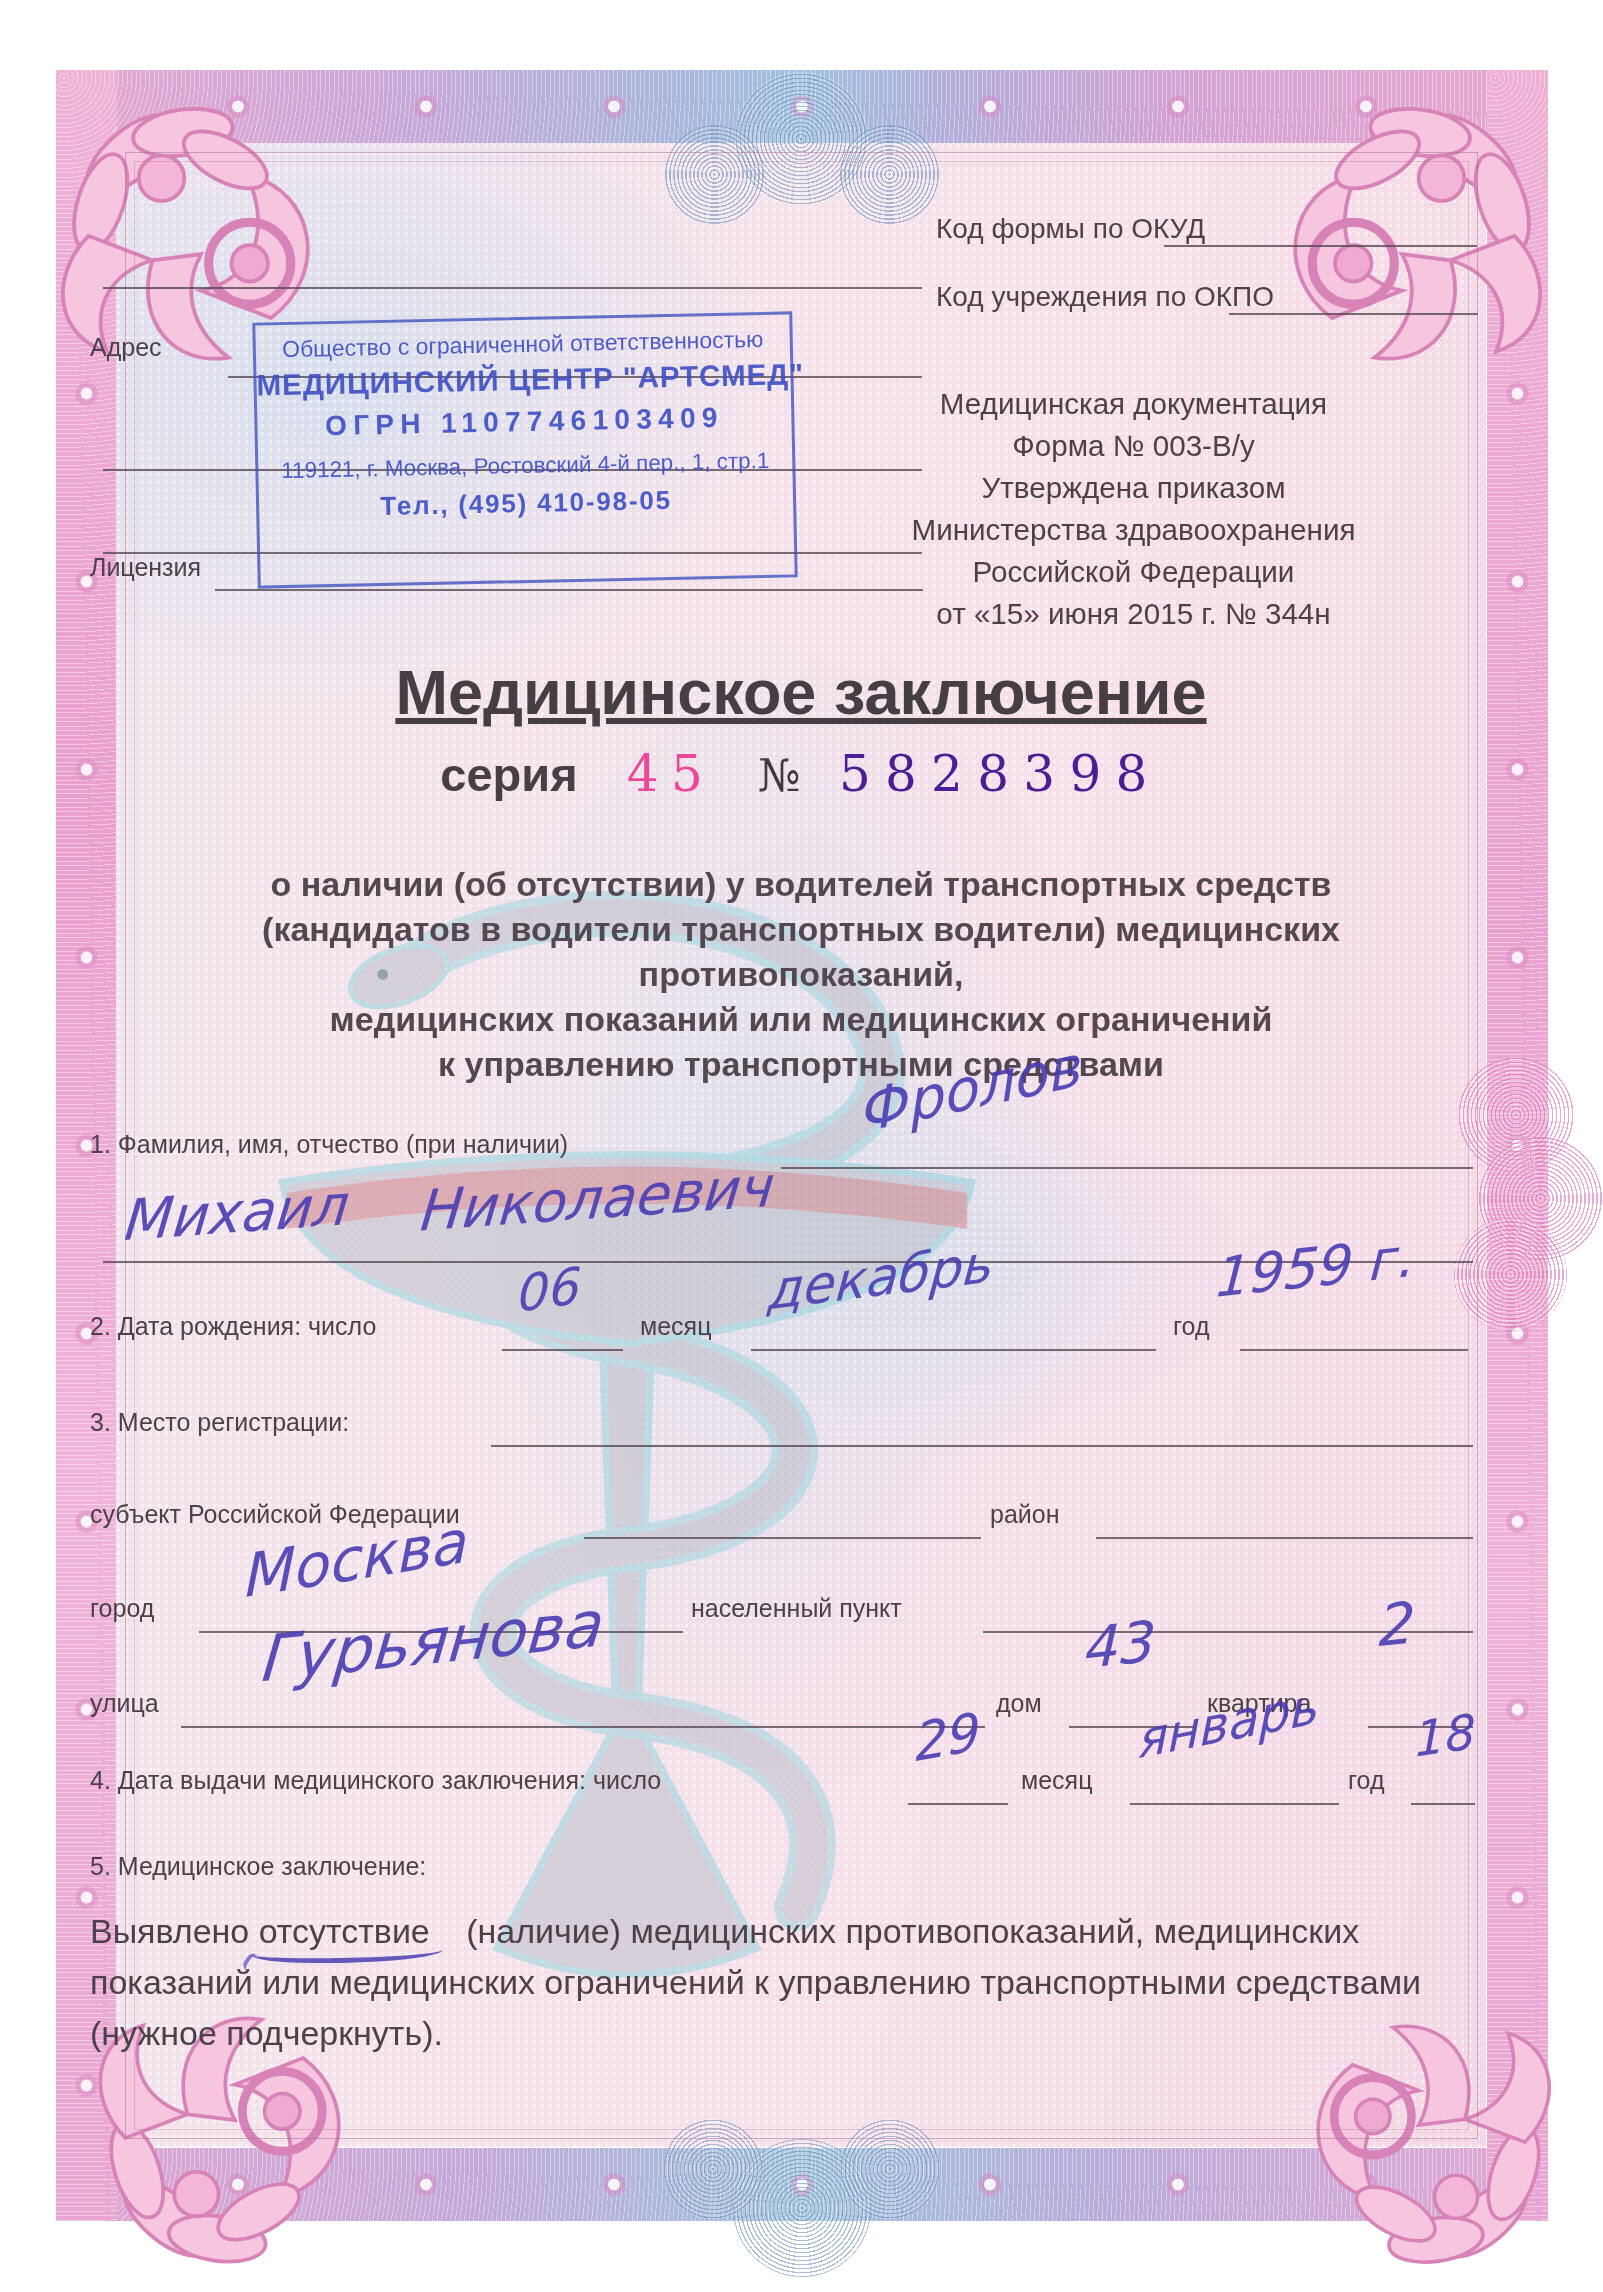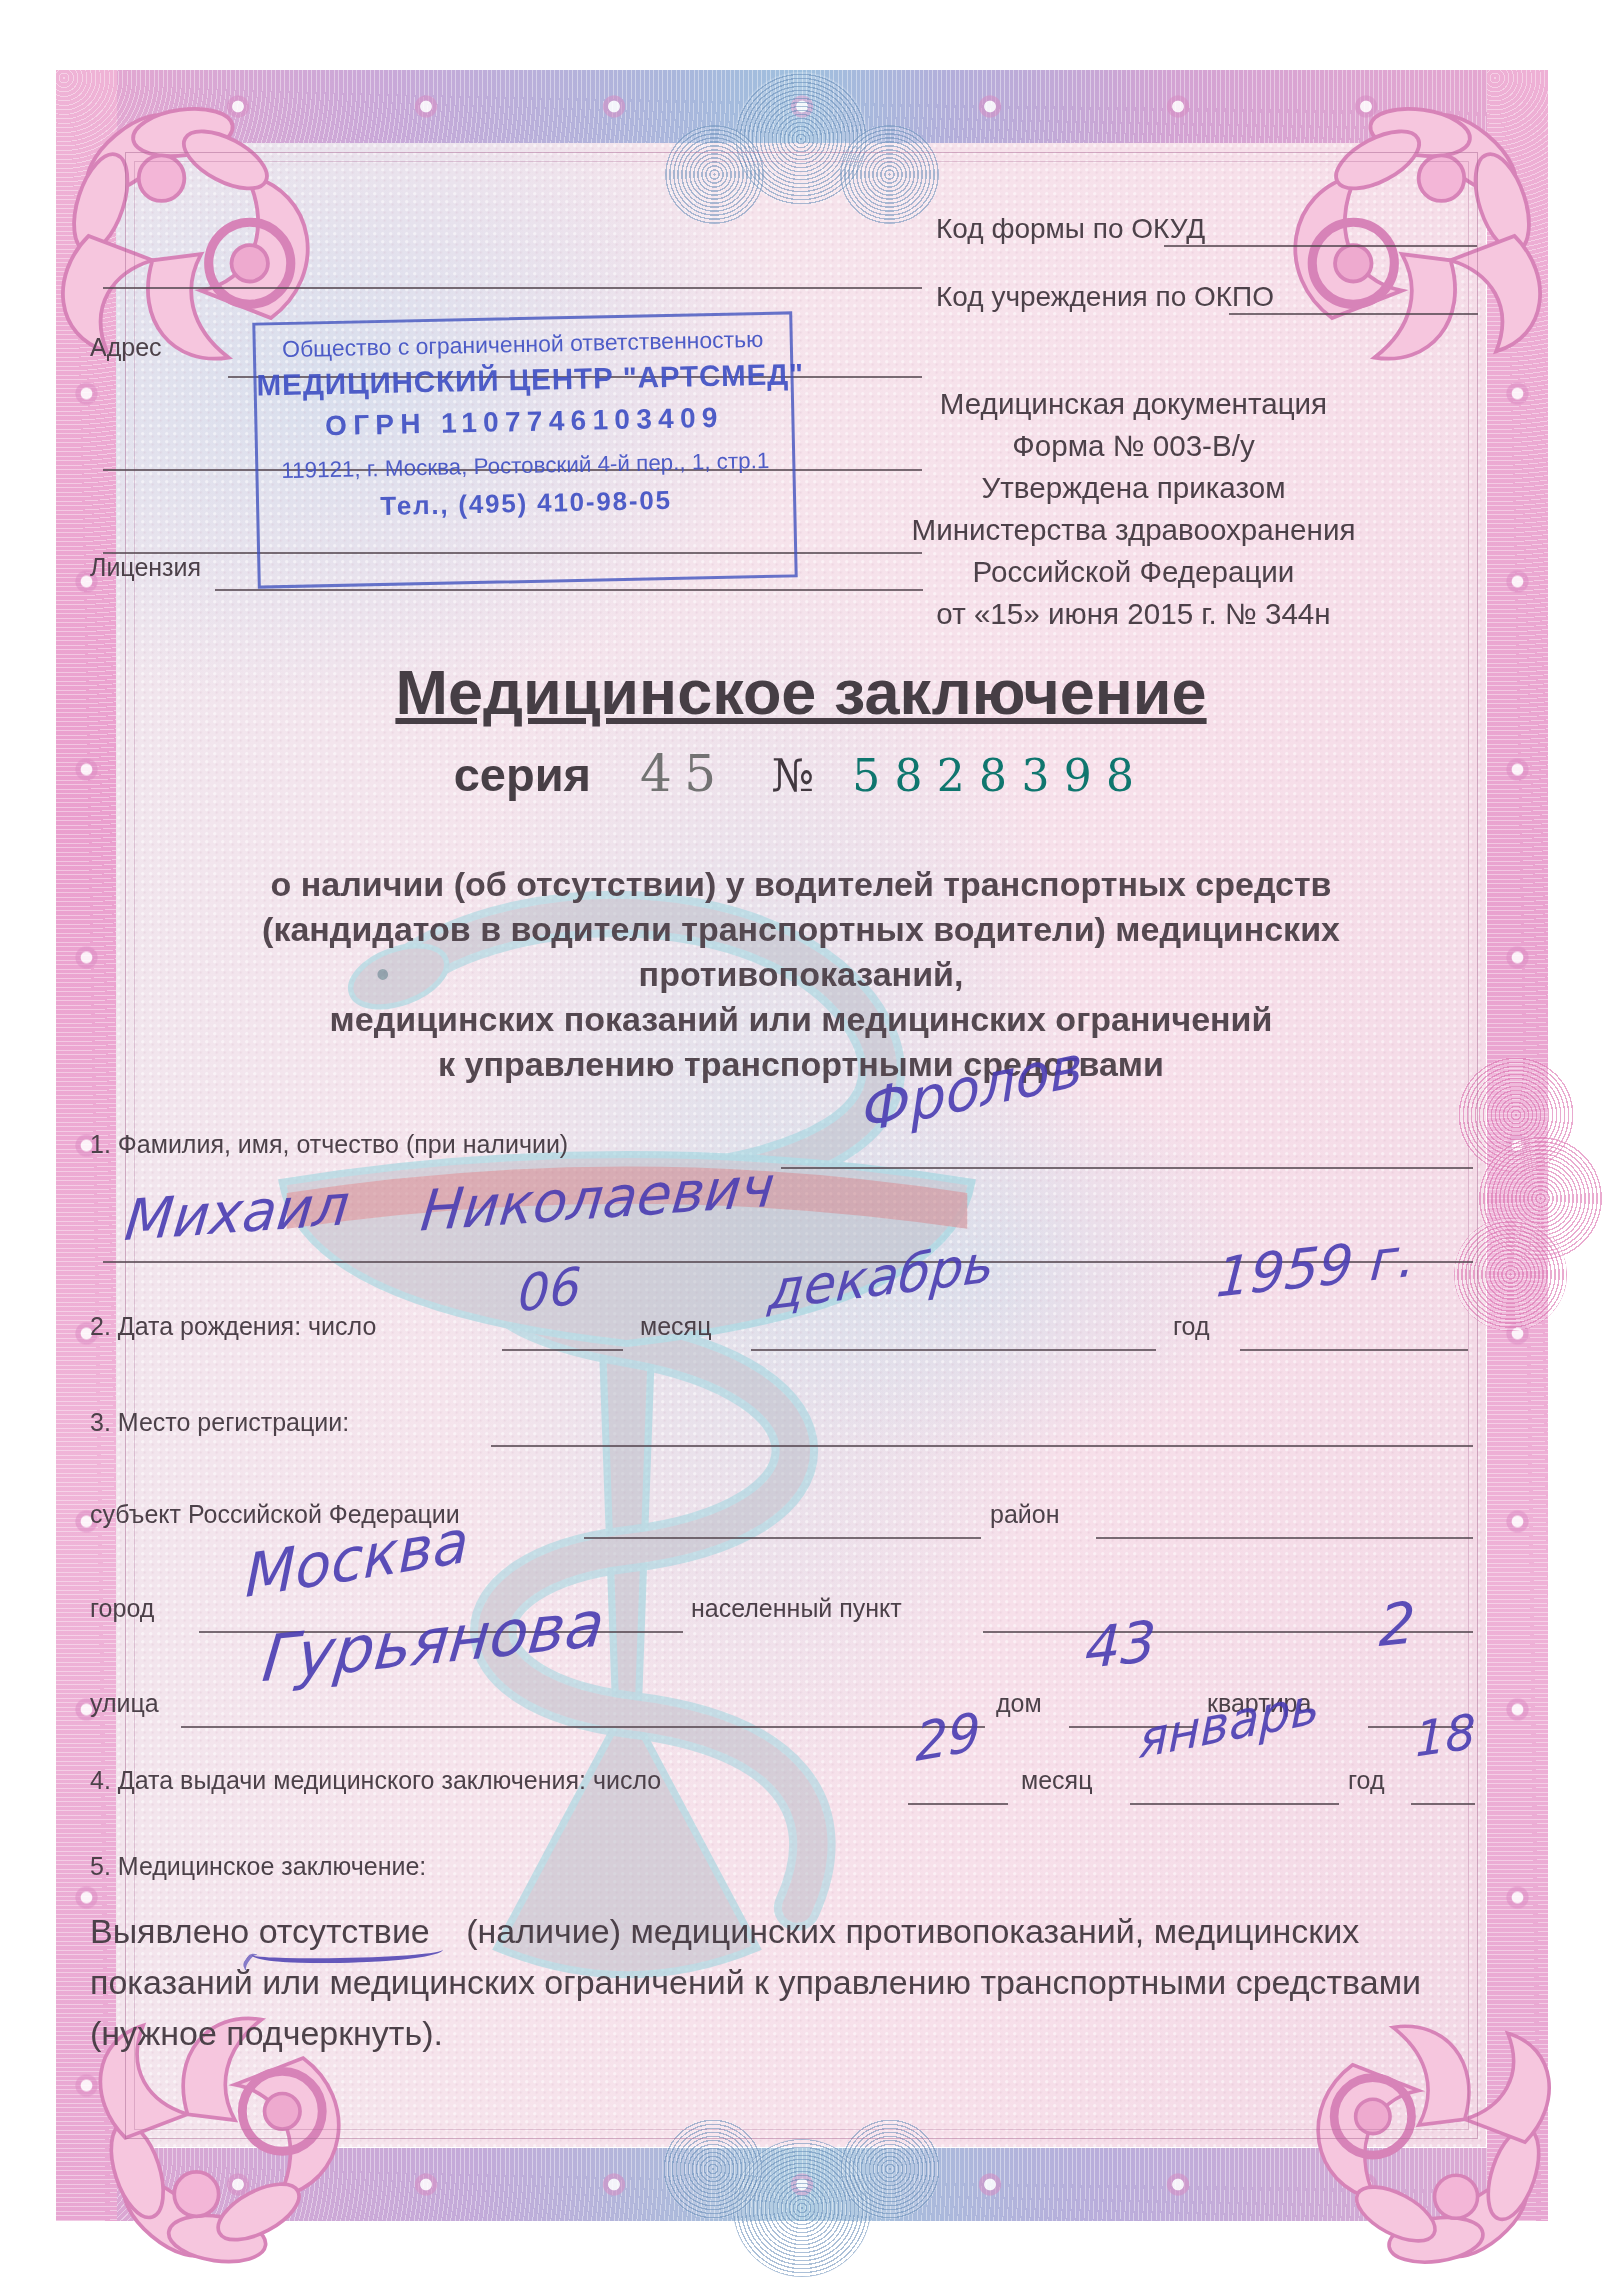--- a/index.html
+++ b/index.html
@@ -75,23 +75,23 @@
   .stamp .s1{top:10.7px;font-size:23px;}
   .stamp .s2{top:43px;font-size:29.6px;font-weight:bold;letter-spacing:0.9px;}
   .stamp .s3{top:86px;font-size:28px;font-weight:600;letter-spacing:6.3px;}
   .stamp .s4{top:133px;font-size:22.4px;}
   .stamp .s5{top:168px;font-size:26px;font-weight:bold;letter-spacing:1.8px;}
 
   .title{position:absolute;left:116px;top:656px;width:1370px;text-align:center;
       font-size:63px;font-weight:bold;color:#463e45;z-index:6;text-decoration:underline;}
   .series-row{position:absolute;left:116px;top:745px;width:1370px;text-align:center;z-index:6;}
   .series-row .s-label{font-size:47px;font-weight:bold;color:#473f46;margin-right:49px;}
-  .series-row .s-value{font-family:"DejaVu Serif",serif;font-size:50px;letter-spacing:12.5px;color:#737373;margin-right:43px;}
+  .series-row .s-value{font-family:"DejaVu Serif",serif;font-size:50px;letter-spacing:12.5px;color:#ec4899;margin-right:43px;}
   .series-row .s-sign{font-family:"DejaVu Serif",serif;font-size:45px;color:#41383f;margin-right:38px;}
-  .series-row .s-number{font-family:"DejaVu Serif",serif;font-size:44px;letter-spacing:14.3px;color:#0f766e;}
+  .series-row .s-number{font-family:"DejaVu Serif",serif;font-size:50px;letter-spacing:14.3px;color:#4c1d95;}
 
   .subtitle{position:absolute;left:116px;top:862px;width:1370px;text-align:center;
       font-size:34px;font-weight:bold;line-height:45px;color:#544850;z-index:6;}
 
   .para{position:absolute;left:90px;top:1906px;width:1415px;font-size:34px;
       line-height:51px;color:#4c4149;z-index:6;}
   .pen-underline{position:relative;margin-right:27px;}
   .pen-underline::after{content:"";position:absolute;left:-7.2px;right:-12.5px;bottom:-12.5px;height:10.7px;
       border-bottom:5.4px solid rgba(74,62,178,.85);border-radius:0 0 60% 40% / 0 0 12.5px 9px;
       transform:rotate(-.6deg);}

